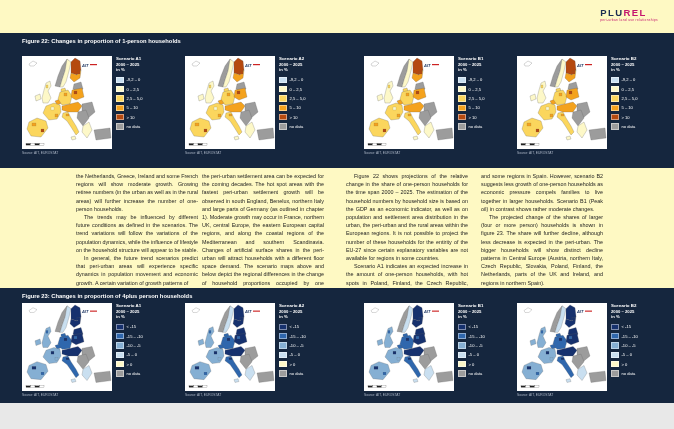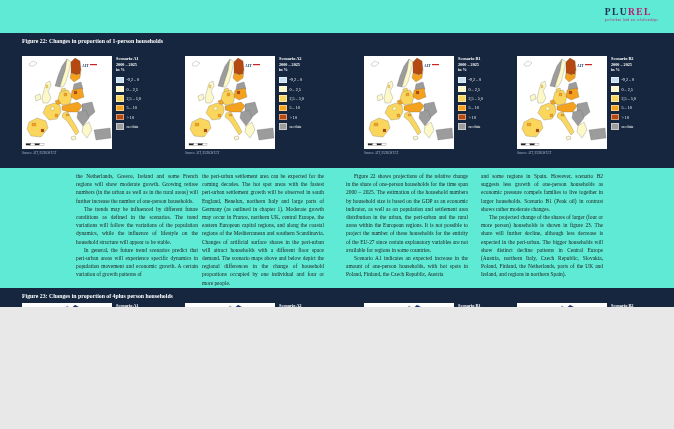--- a/index.html
+++ b/index.html
@@ -1,17 +1,17 @@
 <!DOCTYPE html>
 <html><head>
 <meta charset="utf-8">
 <style>
   html,body{margin:0;padding:0;background:#e8e8e8;}
-  #spread{position:relative;width:674px;height:307px;background:#5eead4;overflow:hidden;
-          font-family:Liberation Serif, serif;}
+  #spread{position:relative;width:674px;height:403px;background:#fef9c3;overflow:hidden;
+          font-family:Liberation Sans, sans-serif;}
   
   .logo{position:absolute;top:8px;right:16px;text-align:left;line-height:1;}
   .logo-main{font-size:9.5px;font-weight:bold;letter-spacing:1.4px;}
   .logo-plu{color:#1d2d52;}
   .logo-rel{color:#c4146e;}
   .logo-sub{font-size:3.2px;color:#c4146e;letter-spacing:0.35px;margin-top:1.5px;}
   
   .band{position:absolute;left:0;width:674px;background:#15263e;}
   #band1{top:33px;height:135px;}
   #band2{top:288px;height:116px;}

